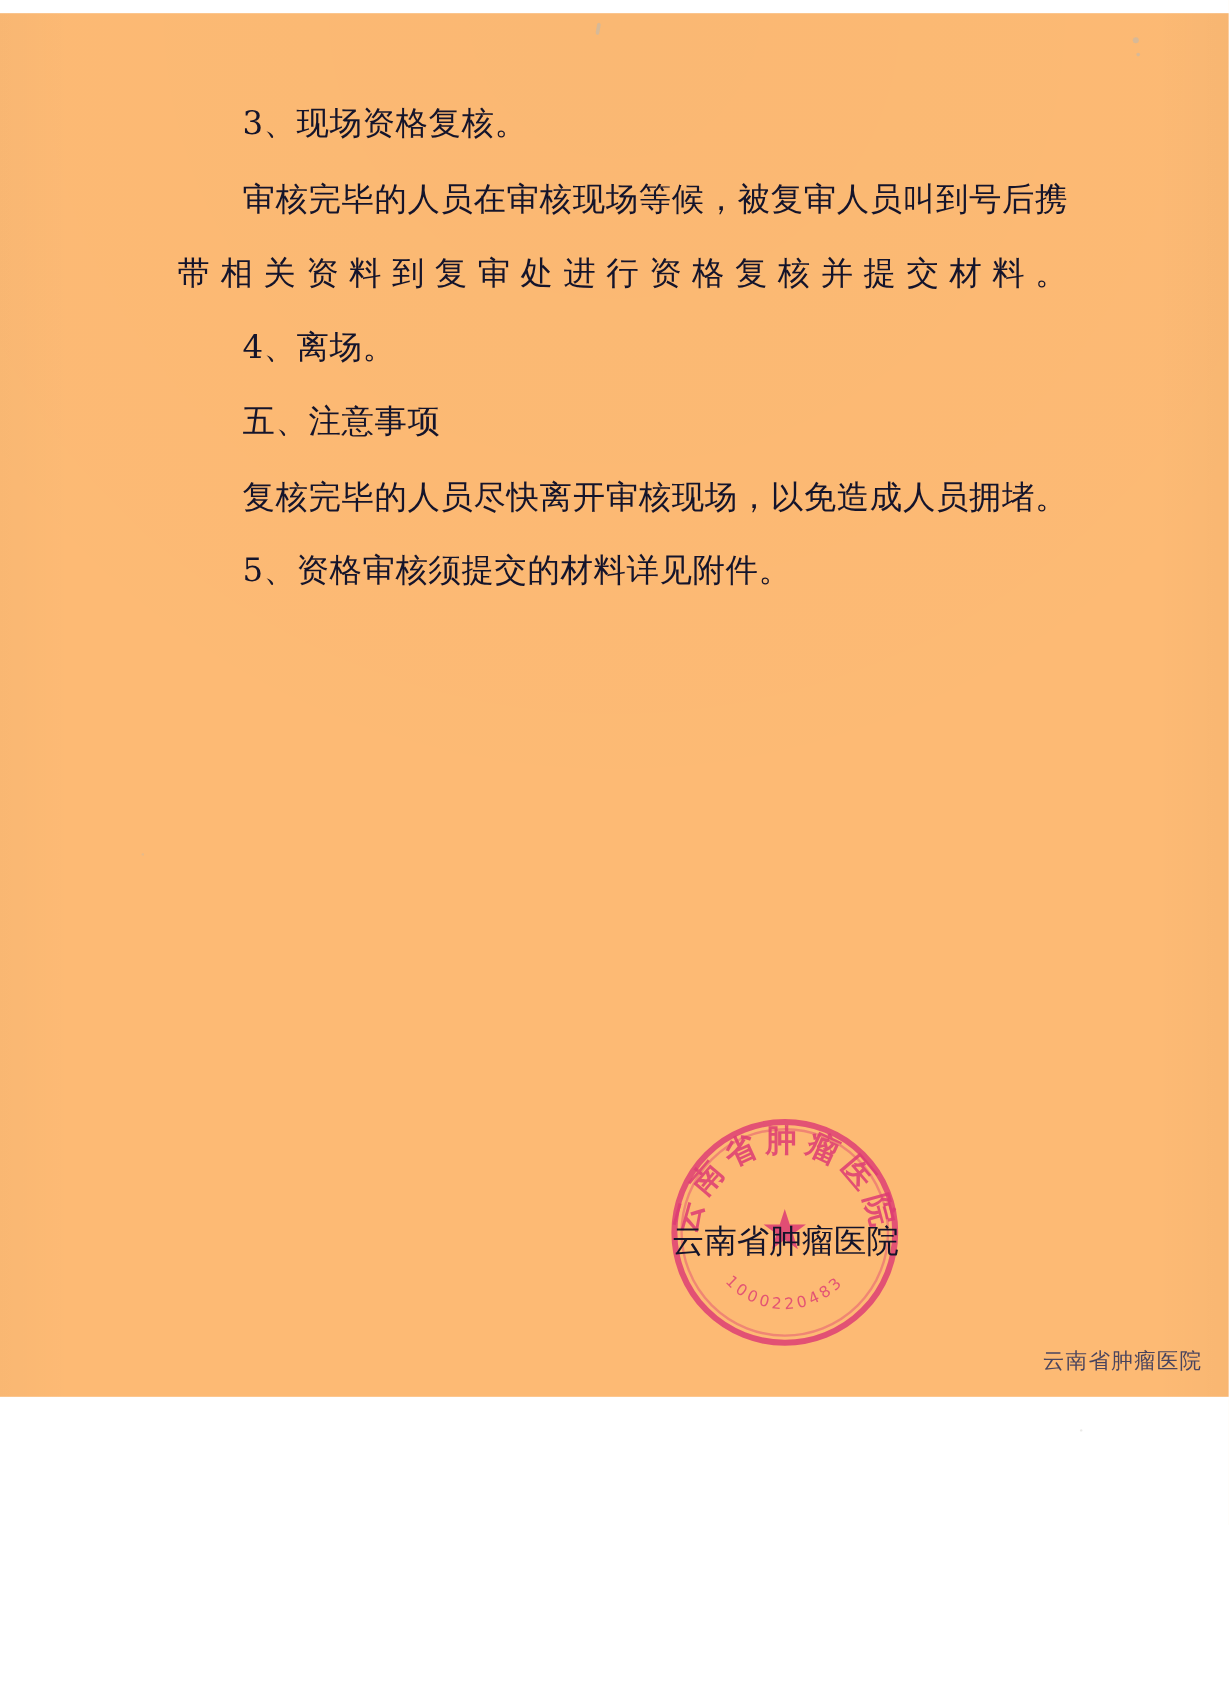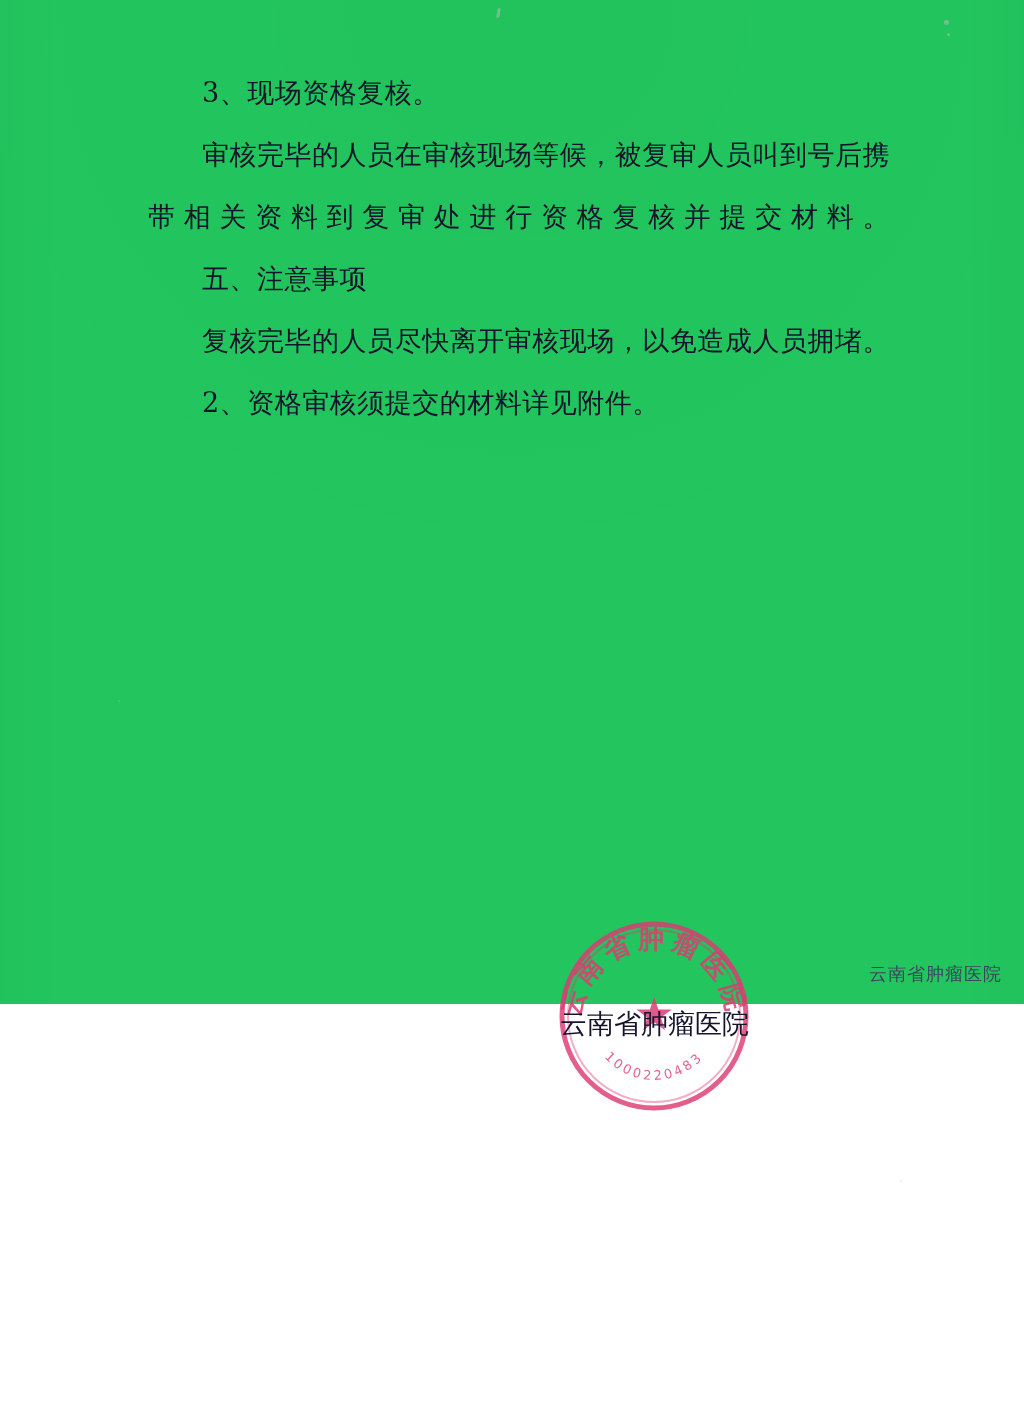--- a/index.html
+++ b/index.html
@@ -11,24 +11,24 @@
     width: 1024px;
     height: 1408px;
     position: relative;
     overflow: hidden;
     font-family: "DejaVu Serif", "Liberation Serif", serif;
     color: #1a1a2e;
   }
 
   .page {
     position: absolute;
-    left: 0; top: 0;
+    left: 0; top: 11px;
     width: 1024px;
-    height: 1004px;
-    background: #22c55e;
+    height: 1153px;
+    background: #fdba74;
   }
 
   
   .scan-tint {
     position: absolute;
     inset: 0;
     background:
       radial-gradient(circle at 50% 0%, rgba(0,0,0,0.012), rgba(0,0,0,0) 60%),
       linear-gradient(90deg, rgba(0,0,0,0.015) 0%, rgba(0,0,0,0) 6%, rgba(0,0,0,0) 94%, rgba(0,0,0,0.02) 100%);
     pointer-events: none;
@@ -110,23 +110,24 @@
   <div class="scan-tint"></div>
   <div class="speck s1"></div>
   <div class="speck s2"></div>
   <div class="speck s3"></div>
   <div class="speck s4"></div>
   <div class="speck s5"></div>
 
   <div class="body-text">
     <p class="para">3、现场资格复核。</p>
     <p class="para wide">审核完毕的人员在审核现场等候，被复审人员叫到号后携带相关资料到复审处进行资格复核并提交材料。</p>
+    <p class="para">4、离场。</p>
     <p class="para">五、注意事项</p>
     <p class="para wide">复核完毕的人员尽快离开审核现场，以免造成人员拥堵。</p>
-    <p class="para">2、资格审核须提交的材料详见附件。</p>
+    <p class="para">5、资格审核须提交的材料详见附件。</p>
   </div>
 
   <div class="seal">
     <svg width="196" height="196" viewBox="0 0 196 196" xmlns="http://www.w3.org/2000/svg">
       <g opacity="0.82" fill="none" stroke="#dd3b74" stroke-width="5">
         <circle cx="98" cy="98" r="92"></circle>
         <circle cx="98" cy="98" r="86" stroke-width="2" opacity="0.5"></circle>
       </g>
       <path id="sealTopArc" d="M 24 104 A 74 74 0 0 1 172 104" fill="none"></path>
       <text font-family="'DejaVu Serif','Liberation Serif',serif" font-size="26" font-weight="bold" fill="#dd3b74" opacity="0.85" letter-spacing="6">

